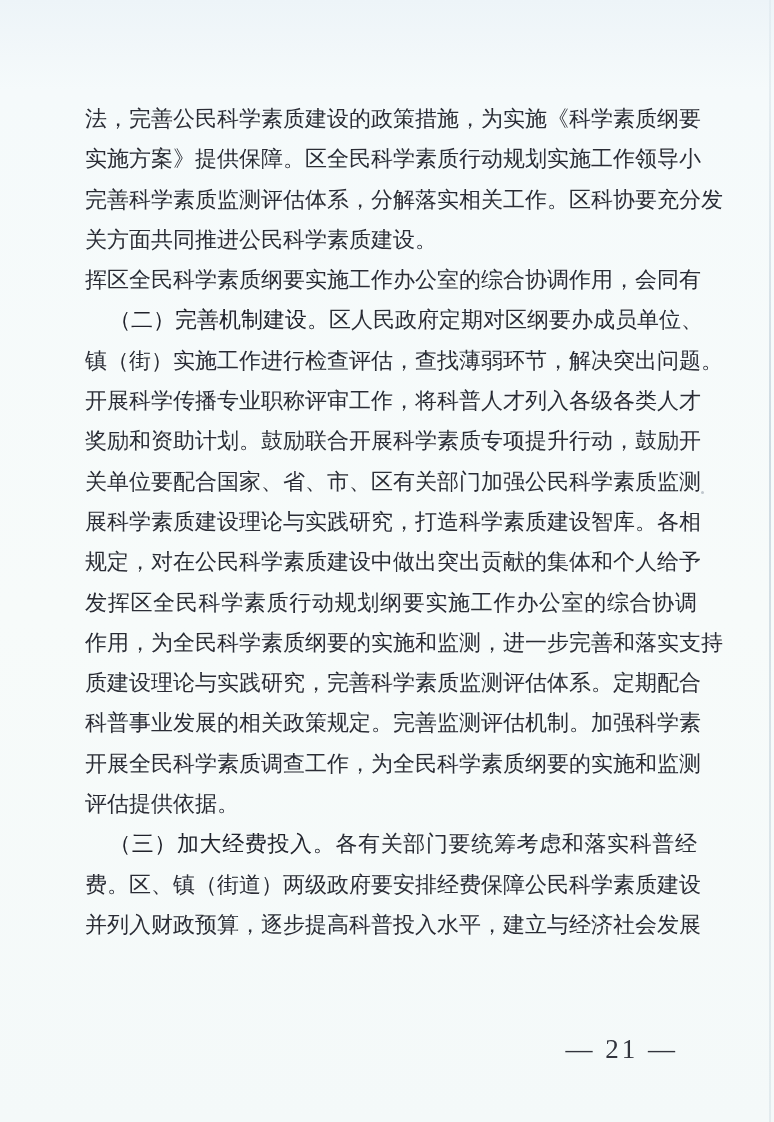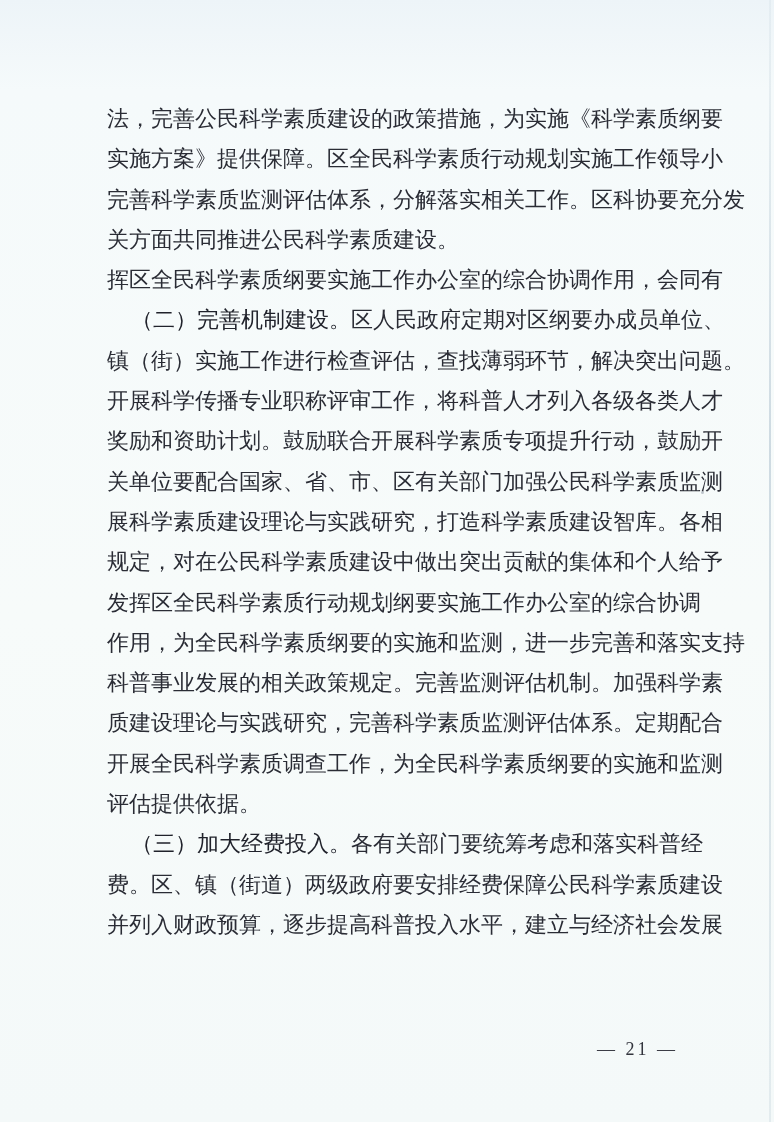--- a/index.html
+++ b/index.html
@@ -35,38 +35,37 @@
   .line {
     height: 40.3px;
     line-height: 40.3px;
     font-size: 22px;
     color: #2a2c35;
     text-align: justify;
     text-align-last: justify;
     text-justify: inter-character;
     white-space: nowrap;
     letter-spacing: 0;
-    margin-left: 22px;
   }
   .line.short {
     text-align-last: left;
   }
   .line.indent {
     padding-left: 24px;
     box-sizing: border-box;
   }
   .bold-run {
     font-weight: normal;
     color: #20222b;
   }
   .pagenum {
     position: absolute;
     top: 1036px;
     right: 96px;
-    font-size: 18px;
+    font-size: 27px;
     line-height: 26px;
     color: #32343d;
     letter-spacing: 3px;
     font-family: "Liberation Serif", "DejaVu Serif", serif;
   }
   .speck {
     position: absolute;
     width: 3px;
     height: 3px;
     border-radius: 50%;
@@ -87,22 +86,22 @@
     <div class="line"><span>挥区全民科学素质纲要实施工作办公室的综合协调作用，会同有</span></div>
     <div class="line indent"><span class="bold-run">（二）完善机制建设。</span><span>区人民政府定期对区纲要办成员单位、</span></div>
     <div class="line"><span>镇（街）实施工作进行检查评估，查找薄弱环节，解决突出问题。</span></div>
     <div class="line"><span>开展科学传播专业职称评审工作，将科普人才列入各级各类人才</span></div>
     <div class="line"><span>奖励和资助计划。鼓励联合开展科学素质专项提升行动，鼓励开</span></div>
     <div class="line"><span>关单位要配合国家、省、市、区有关部门加强公民科学素质监测</span></div>
     <div class="line"><span>展科学素质建设理论与实践研究，打造科学素质建设智库。各相</span></div>
     <div class="line"><span>规定，对在公民科学素质建设中做出突出贡献的集体和个人给予</span></div>
     <div class="line"><span>发挥区全民科学素质行动规划纲要实施工作办公室的综合协调</span></div>
     <div class="line"><span>作用，为全民科学素质纲要的实施和监测，进一步完善和落实支持</span></div>
+    <div class="line"><span>质建设理论与实践研究，完善科学素质监测评估体系。定期配合</span></div>
     <div class="line"><span>科普事业发展的相关政策规定。完善监测评估机制。加强科学素</span></div>
-    <div class="line"><span>质建设理论与实践研究，完善科学素质监测评估体系。定期配合</span></div>
     <div class="line"><span>开展全民科学素质调查工作，为全民科学素质纲要的实施和监测</span></div>
     <div class="line short"><span>评估提供依据。</span></div>
     <div class="line indent"><span class="bold-run">（三）加大经费投入。</span><span>各有关部门要统筹考虑和落实科普经</span></div>
     <div class="line"><span>费。区、镇（街道）两级政府要安排经费保障公民科学素质建设</span></div>
     <div class="line"><span>并列入财政预算，逐步提高科普投入水平，建立与经济社会发展</span></div>
   </div>
 
   <div class="pagenum">— 21 —</div>
 
   <div class="speck speck-1"></div>

